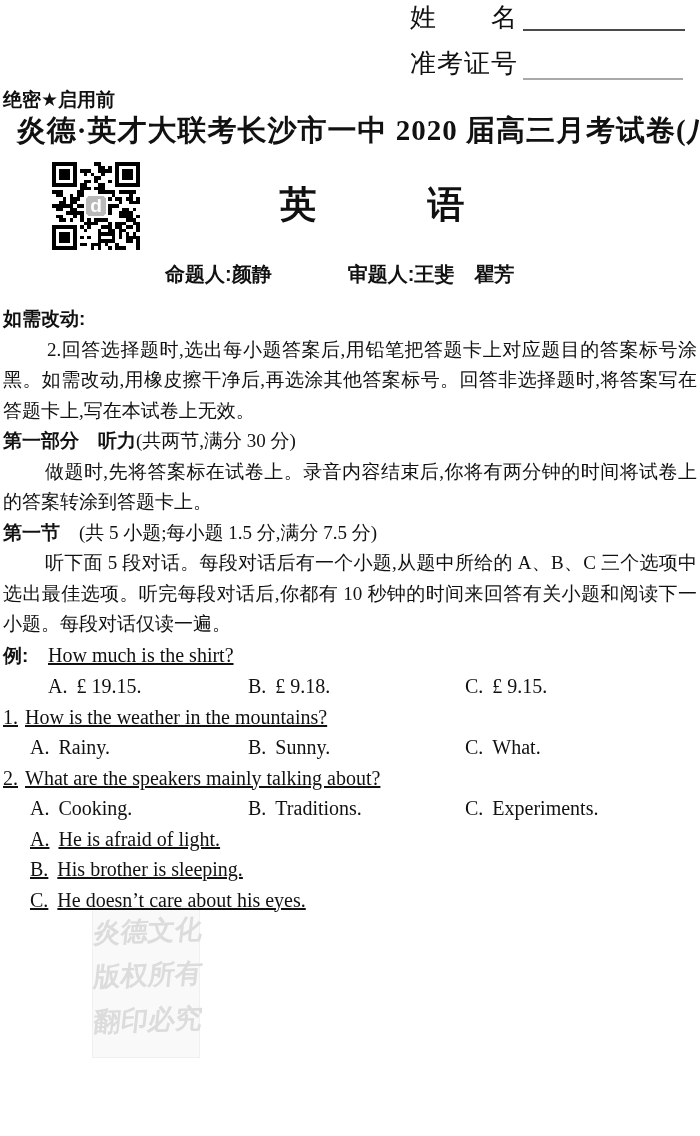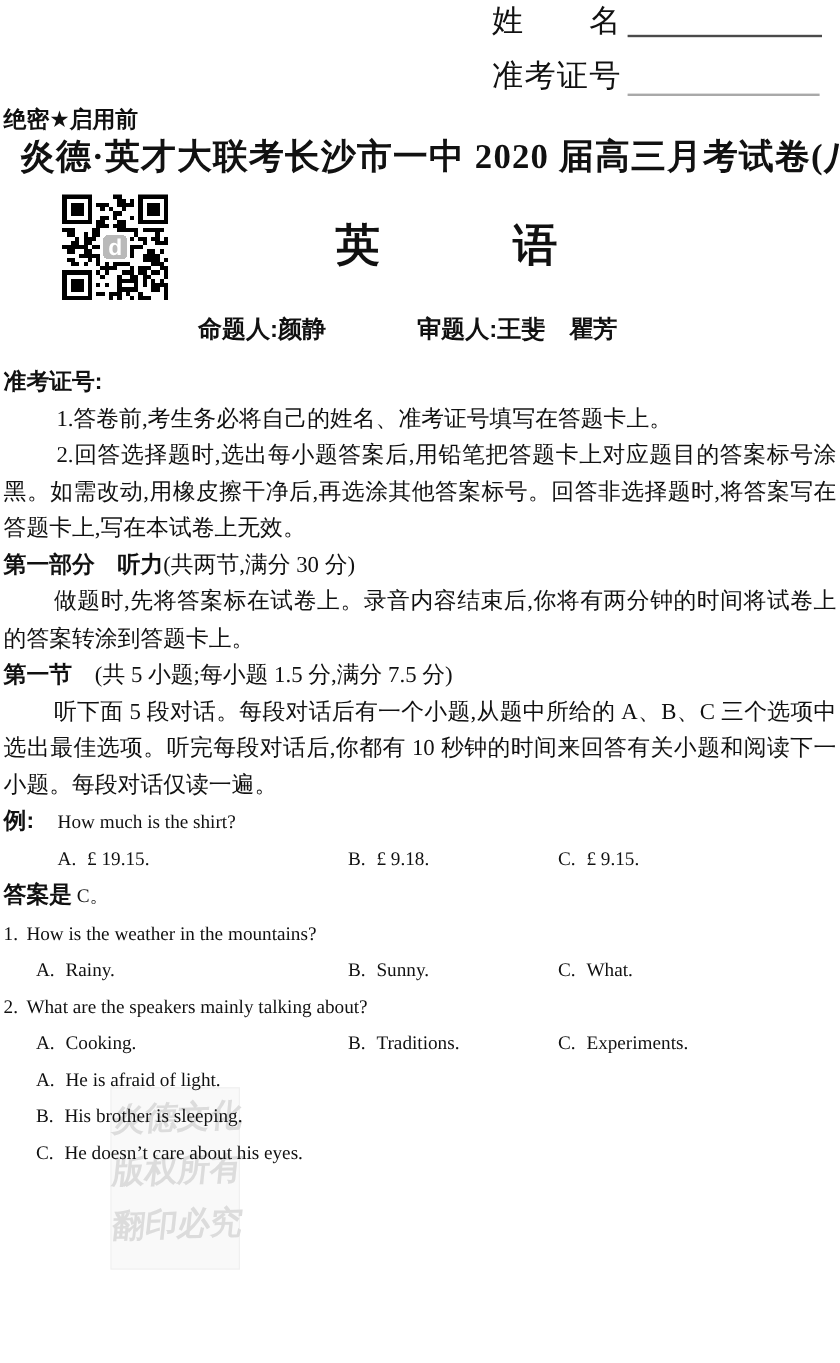--- a/index.html
+++ b/index.html
@@ -26,25 +26,25 @@
 
   
   .flow{position:absolute;top:304px;left:3px;width:694px;font-size:19px;line-height:30.5px;z-index:1;}
   .flow p{margin:0;text-align:justify;}
   .h19{font-family:"Liberation Sans","DejaVu Sans",sans-serif;font-weight:700;font-size:19px;}
   .kai{font-weight:400;}
   .ind44{text-indent:44px;}
   .ind42{text-indent:42px;}
   .mt-part{margin-top:47px;}
   .mt-ex{margin-top:34px;}
-  .en{font-family:"Liberation Serif","DejaVu Serif",serif;font-size:16px;}
+  .en{font-family:"Liberation Serif","DejaVu Serif",serif;font-size:20px;text-decoration:underline;}
   .optrow{position:relative;height:30.5px;}
   .opt{position:absolute;top:0;white-space:nowrap;}
   .opt .ol{margin-right:9px;}
-  .oa-ex{left:45px;} .oa{left:27px;} .ob{left:245px;margin-left:42px;} .oc{left:462px;}
+  .oa-ex{left:45px;} .oa{left:27px;} .ob{left:245px;} .oc{left:462px;}
   .qline{white-space:nowrap;}
   .qline .qnum{margin-right:7px;}
   .stackopt{padding-left:27px;}
   .exlabel{display:inline-block;width:45px;}
 
   
   .wm{position:absolute;left:92px;top:906px;width:106px;height:150px;background:#f9f9f9;
       border:1px solid #f0f0f0;z-index:0;}
   .wm span{position:absolute;left:1px;font-size:27px;font-weight:700;color:#dcdcdc;
            white-space:nowrap;transform:skewX(-8deg) rotate(-2deg);}
@@ -276,37 +276,35 @@
   </div>
 
   <div class="wm">
     <span class="w1">炎德文化</span>
     <span class="w2">版权所有</span>
     <span class="w3">翻印必究</span>
   </div>
 
   <div class="flow">
 
-    <p class="h19">准考证号:</p>
-    <p class="ind44">1.答卷前,考生务必将自己的姓名、准考证号填写在答题卡上。</p>
+    <p class="h19">如需改动:</p>
     <p class="ind44">2.回答选择题时,选出每小题答案后,用铅笔把答题卡上对应题目的答案标号涂黑。如需改动,用橡皮擦干净后,再选涂其他答案标号。回答非选择题时,将答案写在答题卡上,写在本试卷上无效。</p>
 
     <p class="mt-part"><span class="h19">第一部分　听力</span><span class="kai">(共两节,满分 30 分)</span></p>
     <p class="ind42">做题时,先将答案标在试卷上。录音内容结束后,你将有两分钟的时间将试卷上的答案转涂到答题卡上。</p>
 
     <p><span class="h19">第一节</span><span class="kai">　(共 5 小题;每小题 1.5 分,满分 7.5 分)</span></p>
     <p class="ind42">听下面 5 段对话。每段对话后有一个小题,从题中所给的 A、B、C 三个选项中选出最佳选项。听完每段对话后,你都有 10 秒钟的时间来回答有关小题和阅读下一小题。每段对话仅读一遍。</p>
 
     <p class="mt-ex"><span class="h19 exlabel">例:</span><span class="en">How much is the shirt?</span></p>
     <div class="optrow en">
       <span class="opt oa-ex"><span class="ol">A.</span><span>£ 19.15.</span></span>
       <span class="opt ob"><span class="ol">B.</span><span>£ 9.18.</span></span>
       <span class="opt oc"><span class="ol">C.</span><span>£ 9.15.</span></span>
     </div>
-    <p><span class="h19">答案是</span><span class="en"> C。</span></p>
 
     <p class="qline en"><span class="qnum">1.</span><span>How is the weather in the mountains?</span></p>
     <div class="optrow en">
       <span class="opt oa"><span class="ol">A.</span><span>Rainy.</span></span>
       <span class="opt ob"><span class="ol">B.</span><span>Sunny.</span></span>
       <span class="opt oc"><span class="ol">C.</span><span>What.</span></span>
     </div>
 
     <p class="qline en"><span class="qnum">2.</span><span>What are the speakers mainly talking about?</span></p>
     <div class="optrow en">

